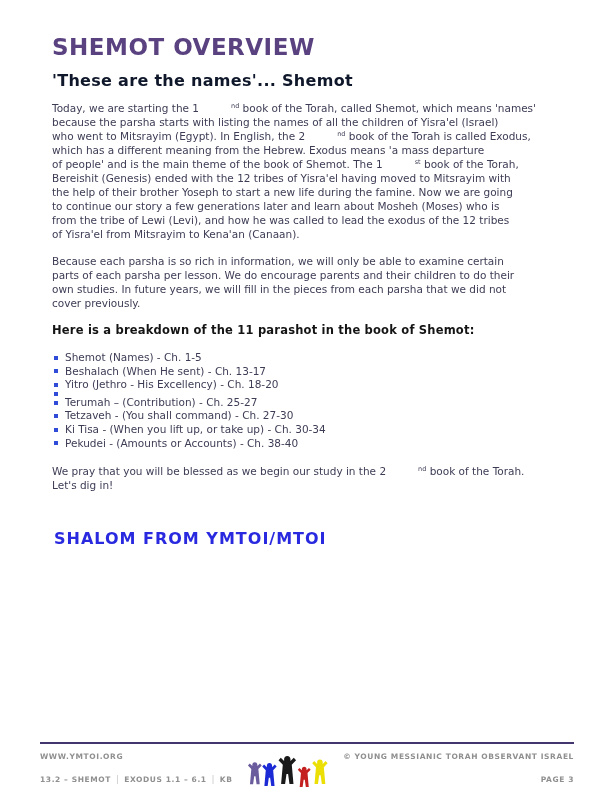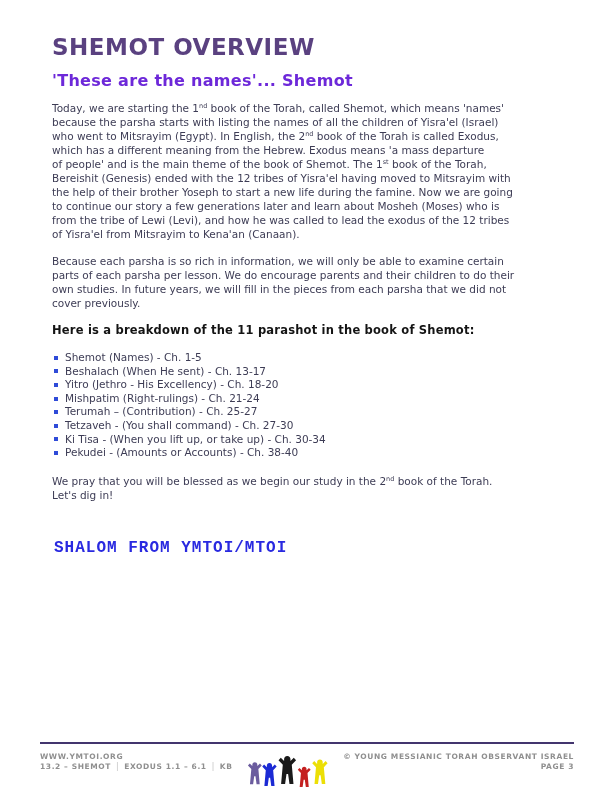--- a/index.html
+++ b/index.html
@@ -12,51 +12,51 @@
   }
   .page { position:relative; width:612px; height:704px; }
   .content { padding:34px 40px 0 48px; }
 
   .doc-title {
     font-size:23px; font-weight:bold; letter-spacing:0.5px;
     color:#5a4180; margin:0 0 11px 4px;
   }
   .doc-subtitle {
     font-size:16px; font-weight:bold; letter-spacing:0.3px;
-    color:#6d28d9; margin:0 0 11px 4px;
+    color:#0f172a; margin:0 0 11px 4px;
   }
   .body-text {
     font-size:10.5px; line-height:14px; color:#3d3c55;
     white-space:pre-line; margin:0 0 13px 4px; max-width:524px;
   }
-  .body-text sup { font-size:0.62em; line-height:0; vertical-align:super; }
+  .body-text sup { font-size:0.62em; line-height:0; vertical-align:super;margin-left:32px; }
 
   .breakdown-heading {
     font-size:11.5px; font-weight:bold; color:#141414;
     letter-spacing:0.2px; margin:0 0 14px 4px;
   }
   .parashot-list { list-style:none; margin:0 0 14px 6px; padding:0; }
   .parashot-list li {
     font-size:10.5px; line-height:13.6px; color:#3d3c55;
     display:flex; align-items:center;
   }
   .bullet {
     width:4px; height:4px; background:#2f4bd8;
     display:inline-block; margin-right:7px; flex:0 0 auto;
   }
 
   .signoff {
     font-size:16px; font-weight:bold; color:#2929e0;
-    letter-spacing:1px; margin:37px 0 4px 6px;font-family:Liberation Mono, monospace;
+    letter-spacing:1px; margin:37px 0 4px 6px;
   }
 
   .footer { position:absolute; left:40px; right:38px; top:742px; }
   .footer-rule { height:2px; background:#43356e; margin-bottom:8px; }
   .footer-row { display:flex; justify-content:space-between; align-items:flex-start; }
-  .footer-col { display:flex; flex-direction:column; gap:1px; }
+  .footer-col { display:flex; flex-direction:column; gap:14px; }
   .footer-col.right { text-align:right; align-items:flex-end; }
   .footer-text {
     font-size:7.5px; font-weight:bold; color:#8f8f8f; letter-spacing:0.6px;
   }
   .footer-sep { color:#b9b9b9; font-weight:normal; padding:0 4px; }
   .logo-wrap { margin-top:-1px; }
 </style>
 </head>
 <body>
 
@@ -94,21 +94,20 @@
         <li>
         <span class="bullet"></span>
         <span>Beshalach (When He sent) - Ch. 13-17</span>
       </li>
         <li>
         <span class="bullet"></span>
         <span>Yitro (Jethro - His Excellency) - Ch. 18-20</span>
       </li>
         <li>
         <span class="bullet"></span>
-        <span>Mishpatim (Right-rulings) - Ch. 21-24</span>
       </li>
         <li>
         <span class="bullet"></span>
         <span>Terumah – (Contribution) - Ch. 25-27</span>
       </li>
         <li>
         <span class="bullet"></span>
         <span>Tetzaveh - (You shall command) - Ch. 27-30</span>
       </li>
         <li>

